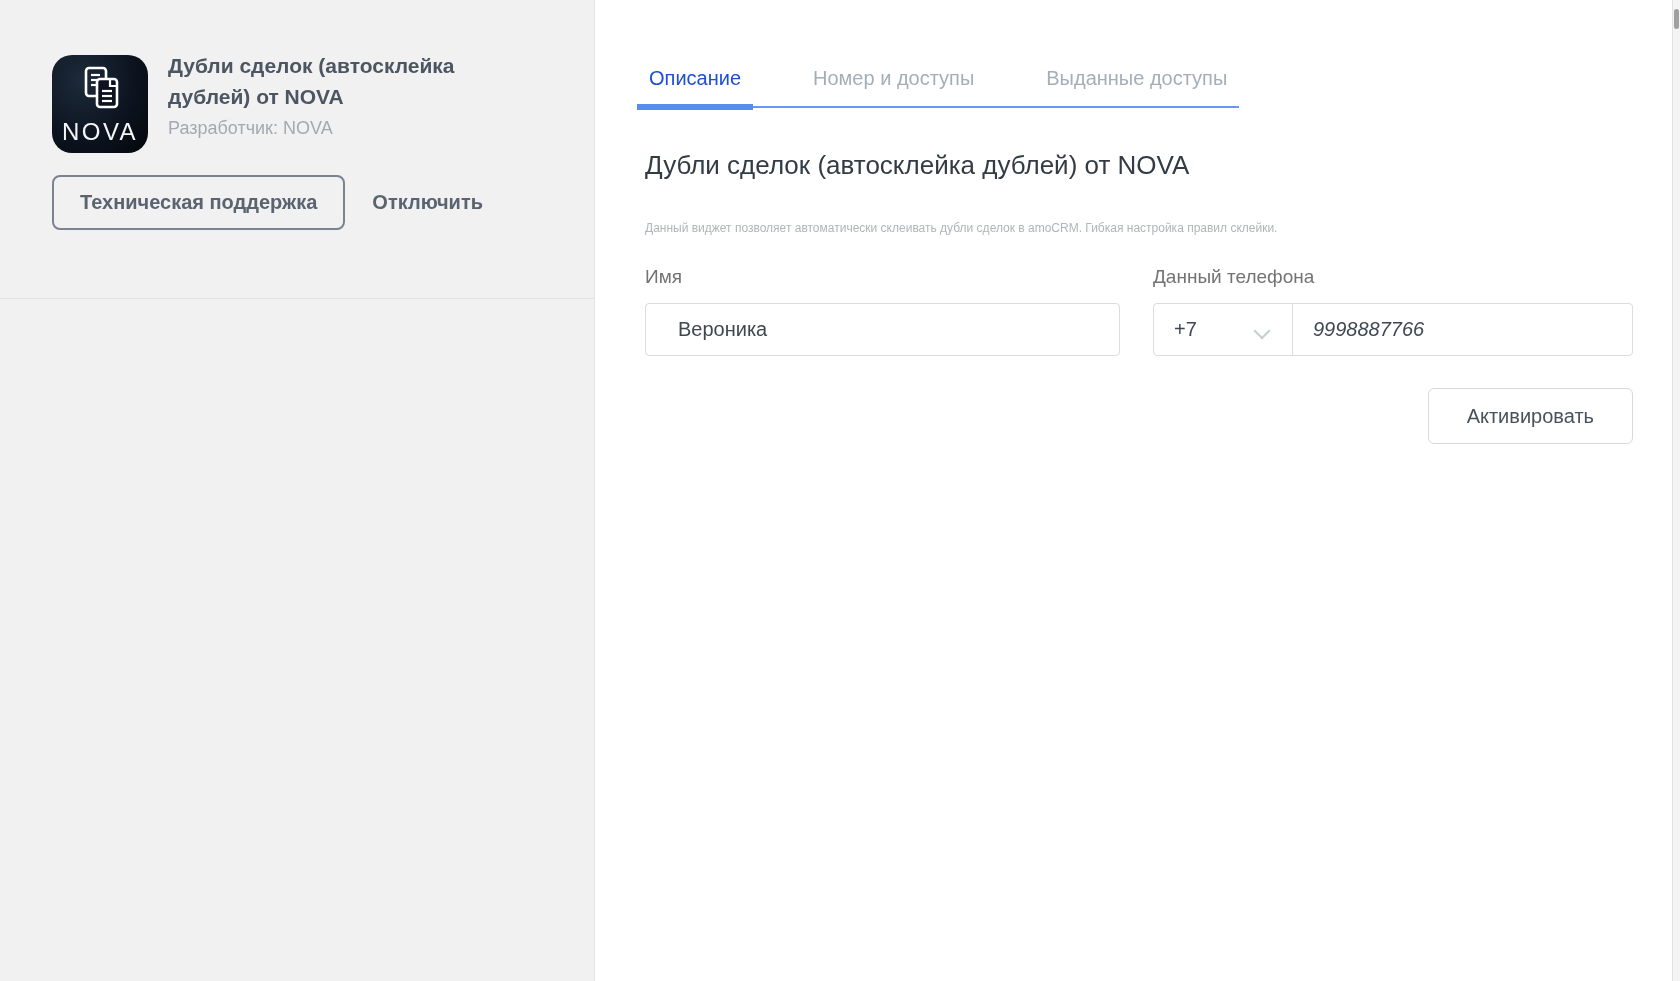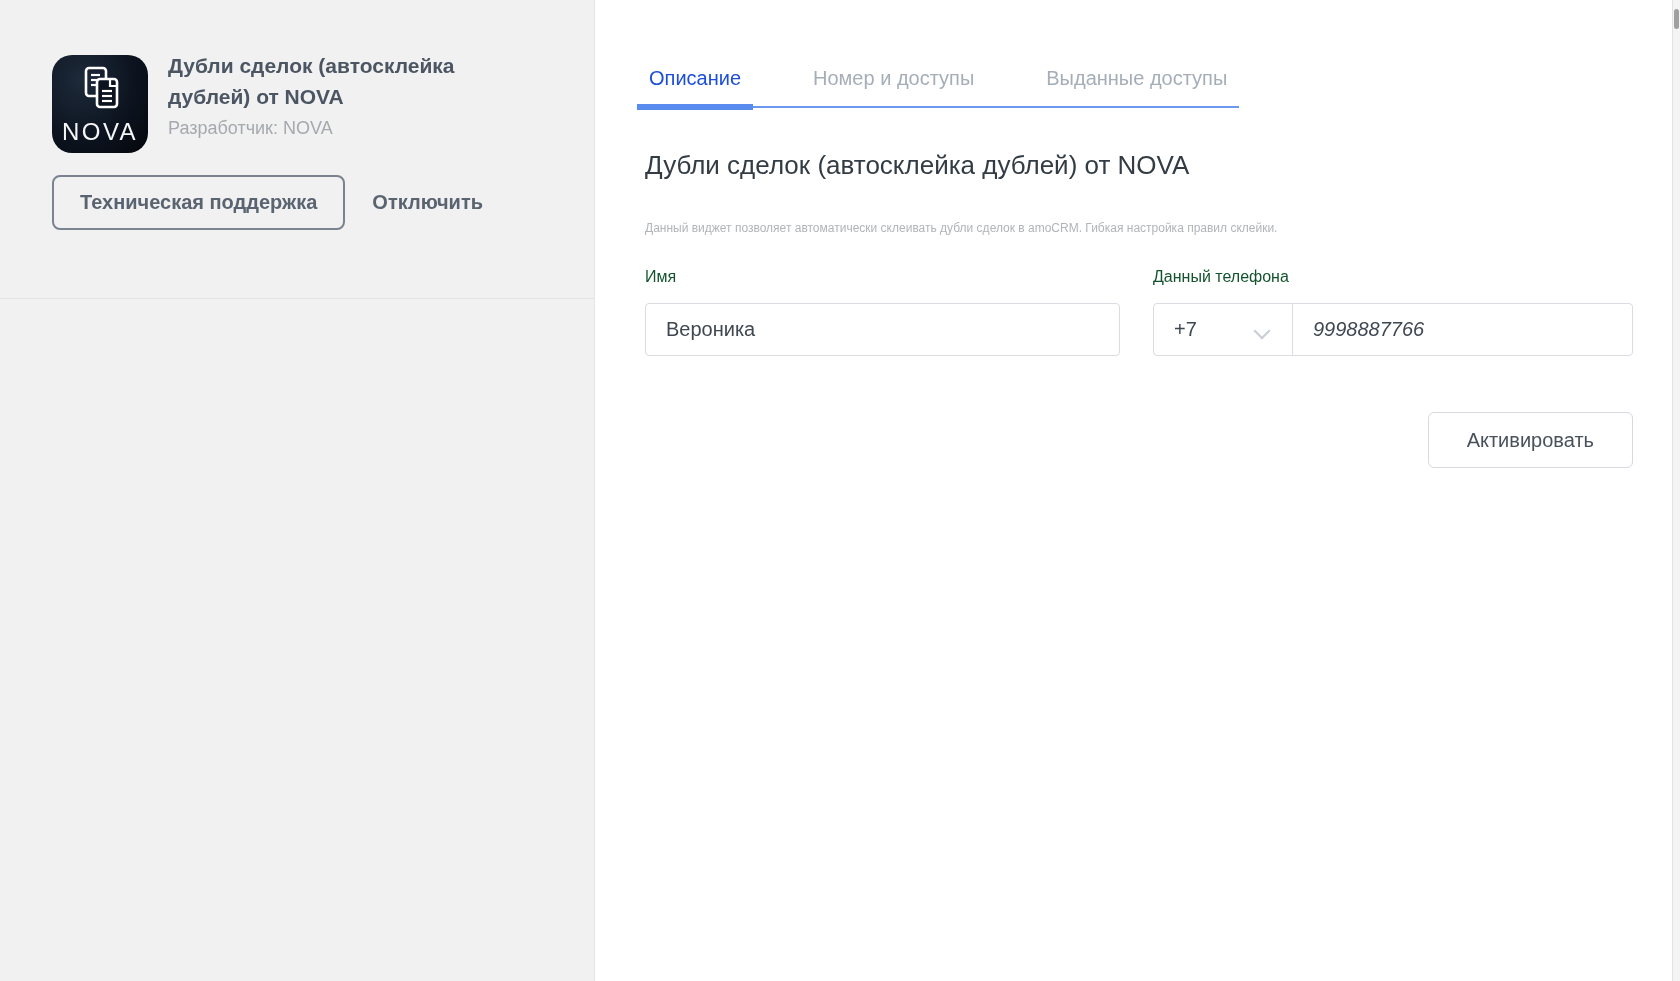--- a/index.html
+++ b/index.html
@@ -75,26 +75,26 @@
     content: ""; position: absolute; left: -12px; right: -12px;
     bottom: -4px; height: 6px; background: #5a8bef;
   }
 
   .page-title { margin-top: 42px; font-size: 26px; font-weight: 400; color: #333c44; }
   .page-desc  { margin-top: 32px; max-width: 985px; font-size: 12px; line-height: 30px; color: #b1b4b8; }
 
   .form-row { margin-top: 22px; display: flex; gap: 33px; width: 988px; }
   .field-col-name  { width: 475px; }
   .field-col-phone { width: 480px; }
-  .field-label { font-size: 16px; line-height: 24px; color: #14532d; }
+  .field-label { font-size: 19px; line-height: 24px; color: #737373; }
 
   .text-input {
     margin-top: 14px; width: 100%; height: 53px;
     border: 1px solid #d9dce0; border-radius: 4px;
-    padding: 0 20px; font-family: "Liberation Sans", sans-serif;
+    padding: 0 32px; font-family: "Liberation Sans", sans-serif;
     font-size: 20px; color: #3f4750; background: #fff; outline: none;
   }
   .phone-group {
     margin-top: 14px; height: 53px; display: flex;
     border: 1px solid #d9dce0; border-radius: 4px; background: #fff;
   }
   .country-select {
     width: 139px; flex: 0 0 139px; position: relative;
     display: flex; align-items: center;
     padding-left: 20px; cursor: pointer;
@@ -112,21 +112,21 @@
     transform: rotate(45deg);
   }
   .phone-input {
     flex: 1; border: none; outline: none; background: transparent;
     padding: 0 20px; font-family: "Liberation Sans", sans-serif;
     font-size: 20px; color: #3f4750; border-radius: 0 4px 4px 0; font-style: italic;
   }
 
   .activate-row { width: 988px; display: flex; justify-content: flex-end; }
   .activate-btn {
-    margin-top: 56px; height: 56px; padding: 0 38px;
+    margin-top: 32px; height: 56px; padding: 0 38px;
     background: #ffffff; border: 1px solid #d6dade; border-radius: 6px;
     font-family: "Liberation Sans", sans-serif;
     font-size: 20px; color: #49525c; cursor: pointer;
   }
 
   
   .scrollbar {
     position: absolute; top: 0; right: 0;
     width: 8px; height: 100%;
     background: #f4f4f4; border-left: 1px solid #e2e2e2;

